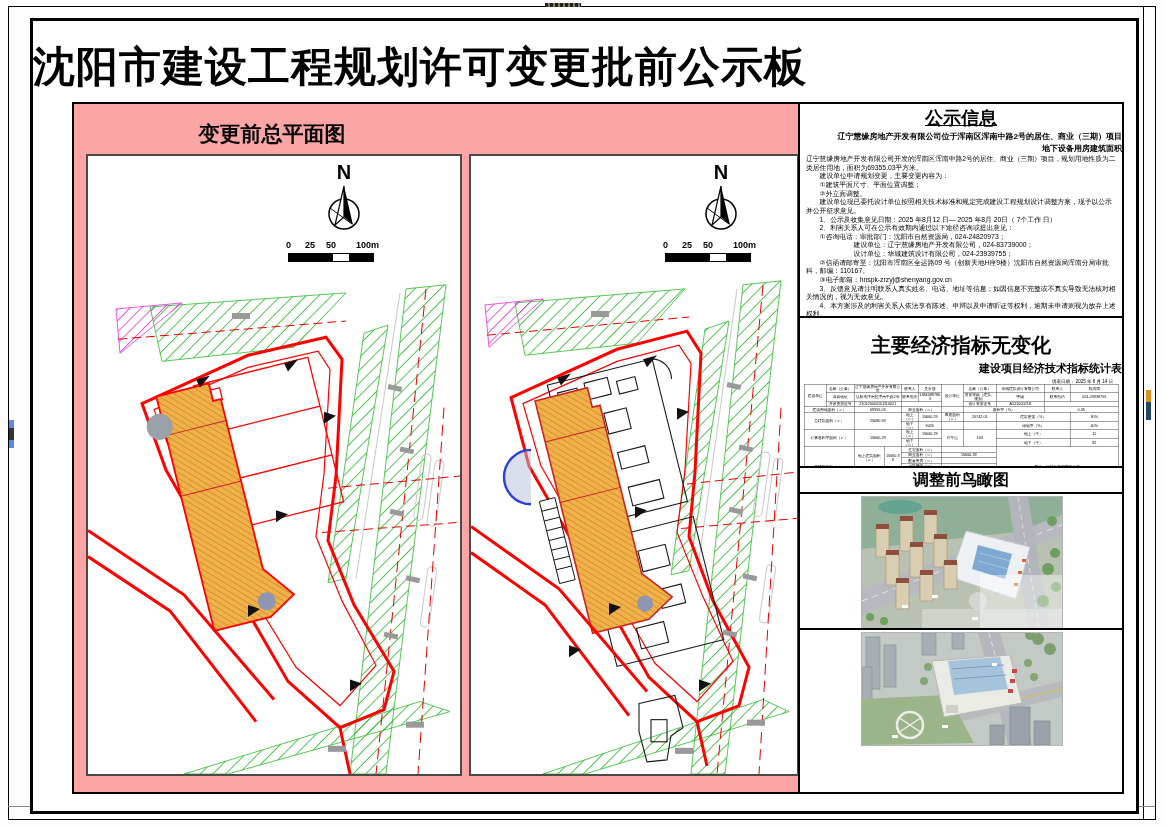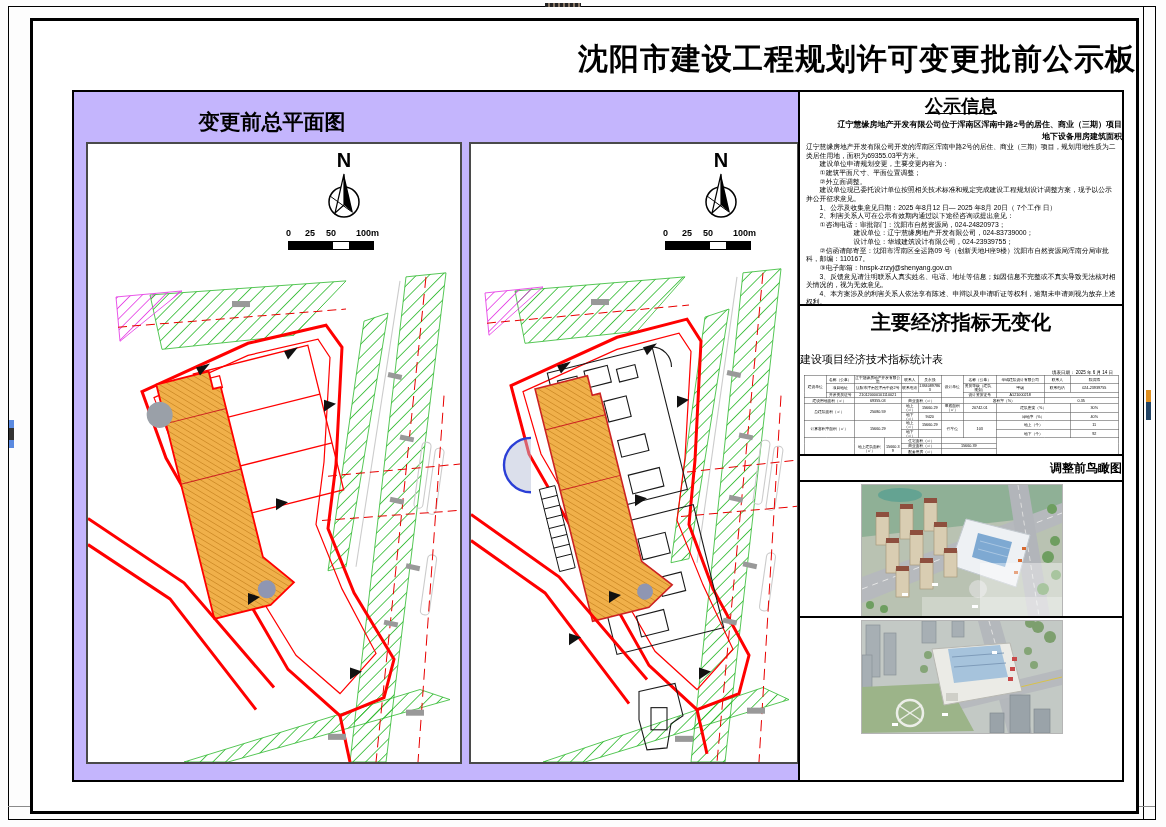--- a/index.html
+++ b/index.html
@@ -8,24 +8,24 @@
   .sheet-border{position:absolute;left:8px;top:6px;width:1146px;height:812px;border:1px solid #000;}
   .sheet-line-right{position:absolute;left:1143px;top:6px;height:813px;border-left:1px solid #000;}
   .sheet-line-bottom{position:absolute;left:8px;top:806px;width:1147px;border-top:1px solid #8a8a8a;}
   .anno{position:absolute;}
   .anno-top{left:545px;top:3px;width:36px;height:4px;background:repeating-linear-gradient(90deg,#222 0 3px,#876 3px 5px);}
   .anno-bottom{left:585px;top:808px;width:34px;height:4px;background:linear-gradient(90deg,#b33 0 25%,#222 25% 55%,#36c 55% 100%);}
   .anno-left{left:9px;top:420px;width:5px;height:28px;background:linear-gradient(#5b8ae0 0 30%,#333 30% 70%,#5b8ae0 70% 100%);}
   .anno-right{left:1146px;top:390px;width:5px;height:30px;background:linear-gradient(#e09020 0 40%,#224466 40% 100%);}
 
   .board{position:absolute;left:30px;top:18px;width:1103px;height:790px;border:3px solid #000;background:#fff;}
-  .board-title{position:absolute;top:18px;left:0;width:100%;text-align:right;
-               font-size:30px;font-weight:bold;letter-spacing:1px;}
-
-  .content{position:absolute;left:39px;top:69px;width:1048px;height:688px;border:2px solid #000;background:#c4b5fd;}
+  .board-title{position:absolute;top:18px;left:0;width:100%;text-align:left;
+               font-size:42px;font-weight:bold;letter-spacing:1px;}
+
+  .content{position:absolute;left:39px;top:81px;width:1048px;height:688px;border:2px solid #000;background:#fca5a5;}
 
   .plan-title{position:absolute;top:16px;text-align:center;font-size:21px;font-weight:bold;}
   .pt-before{left:12px;width:372px;}
   .pt-after{left:395px;width:326px;}
   .plan{position:absolute;top:50px;height:618px;border:2px solid #4a4a4a;background:#fff;}
   .plan-before{left:12px;width:372px;}
   .plan-after{left:395px;width:326px;}
   .site-svg{position:absolute;left:0;top:0;width:100%;height:100%;}
 
   .compass{position:absolute;width:60px;text-align:center;}
@@ -46,30 +46,30 @@
   .sec-notice{height:212px;}
   .sec-econ{height:148px;}
   .sec-aerial{height:160px;}
   .sec-aerial:last-child{border-bottom:none;height:160px;}
 
   .notice-title{text-align:center;font-size:18px;font-weight:bold;margin:2px 16px 1px;text-decoration:underline;}
   .notice-sub{text-align:right;font-size:8px;font-weight:bold;line-height:1.45;}
   .notice-body{padding:1px 5px 0 6px;font-size:6.8px;line-height:1.27;}
   .np{white-space:pre-wrap;}
 
-  .econ-title{text-align:center;font-size:20px;font-weight:bold;margin-top:3px;}
-  .econ-sub{text-align:left;font-size:11px;font-weight:normal;margin:16px 0 2px;}
+  .econ-title{text-align:center;font-size:20px;font-weight:bold;margin-top:14px;}
+  .econ-sub{text-align:right;font-size:11px;font-weight:bold;margin:2px 0 2px;}
   .tbl-outer{position:relative;width:322px;height:104px;}
   .tbl-wrap{position:absolute;left:4px;top:0;width:628px;transform:scale(0.5);transform-origin:0 0;}
   .econ-date{text-align:right;font-size:9px;padding-right:10px;height:12px;}
   table.econ{border-collapse:collapse;width:628px;table-layout:fixed;}
   table.econ td{border:1px solid #444;font-size:7.5px;line-height:1.08;height:10px;padding:0 1px;
     overflow:hidden;text-align:center;vertical-align:middle;word-break:break-all;}
 
-  .aerial-head{height:24px;line-height:24px;text-align:right;font-size:12px;font-weight:bold;
+  .aerial-head{height:24px;line-height:24px;text-align:center;font-size:16px;font-weight:bold;
     border-bottom:2px solid #000;}
   .aerial-body{position:relative;height:134px;}
   .aerial-img{position:absolute;left:61px;top:2px;width:200px;border:1px solid #b5b5b5;background:#dde2dd;}
   .aerial-img svg{display:block;}
 </style>
 </head>
 <body>
 
 <div class="sheet-border"></div>
 <div class="sheet-line-right"></div>

